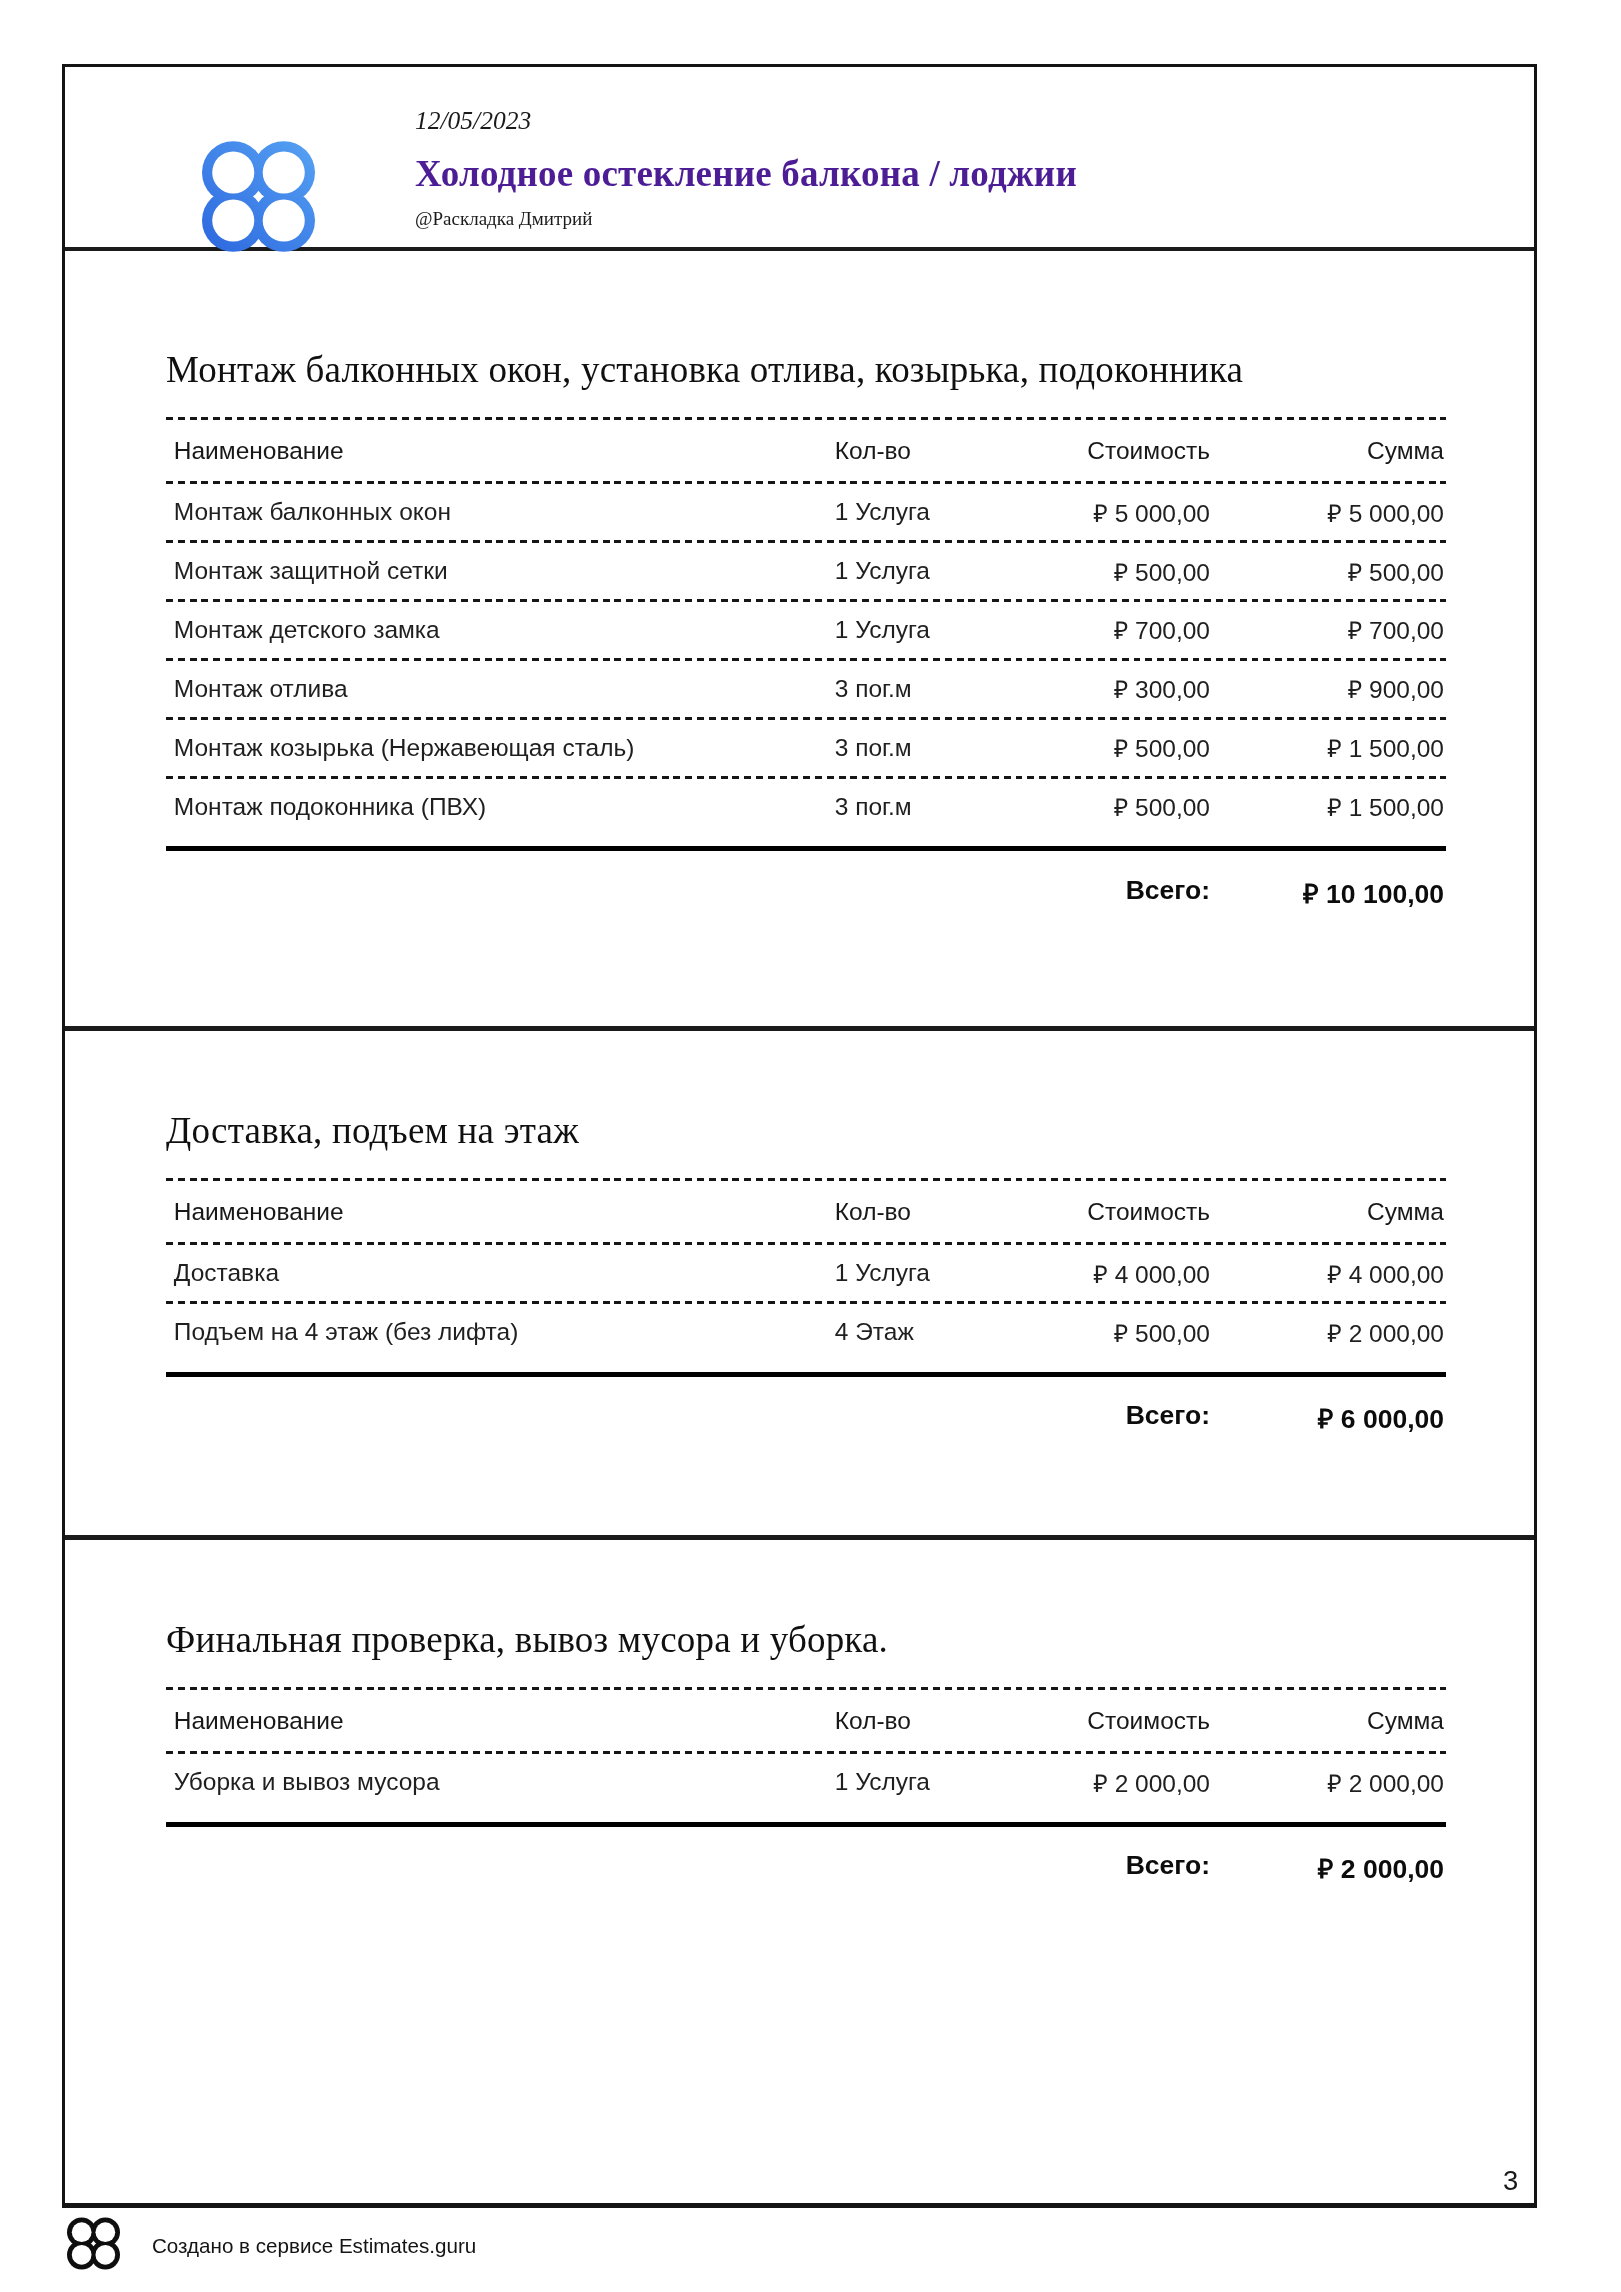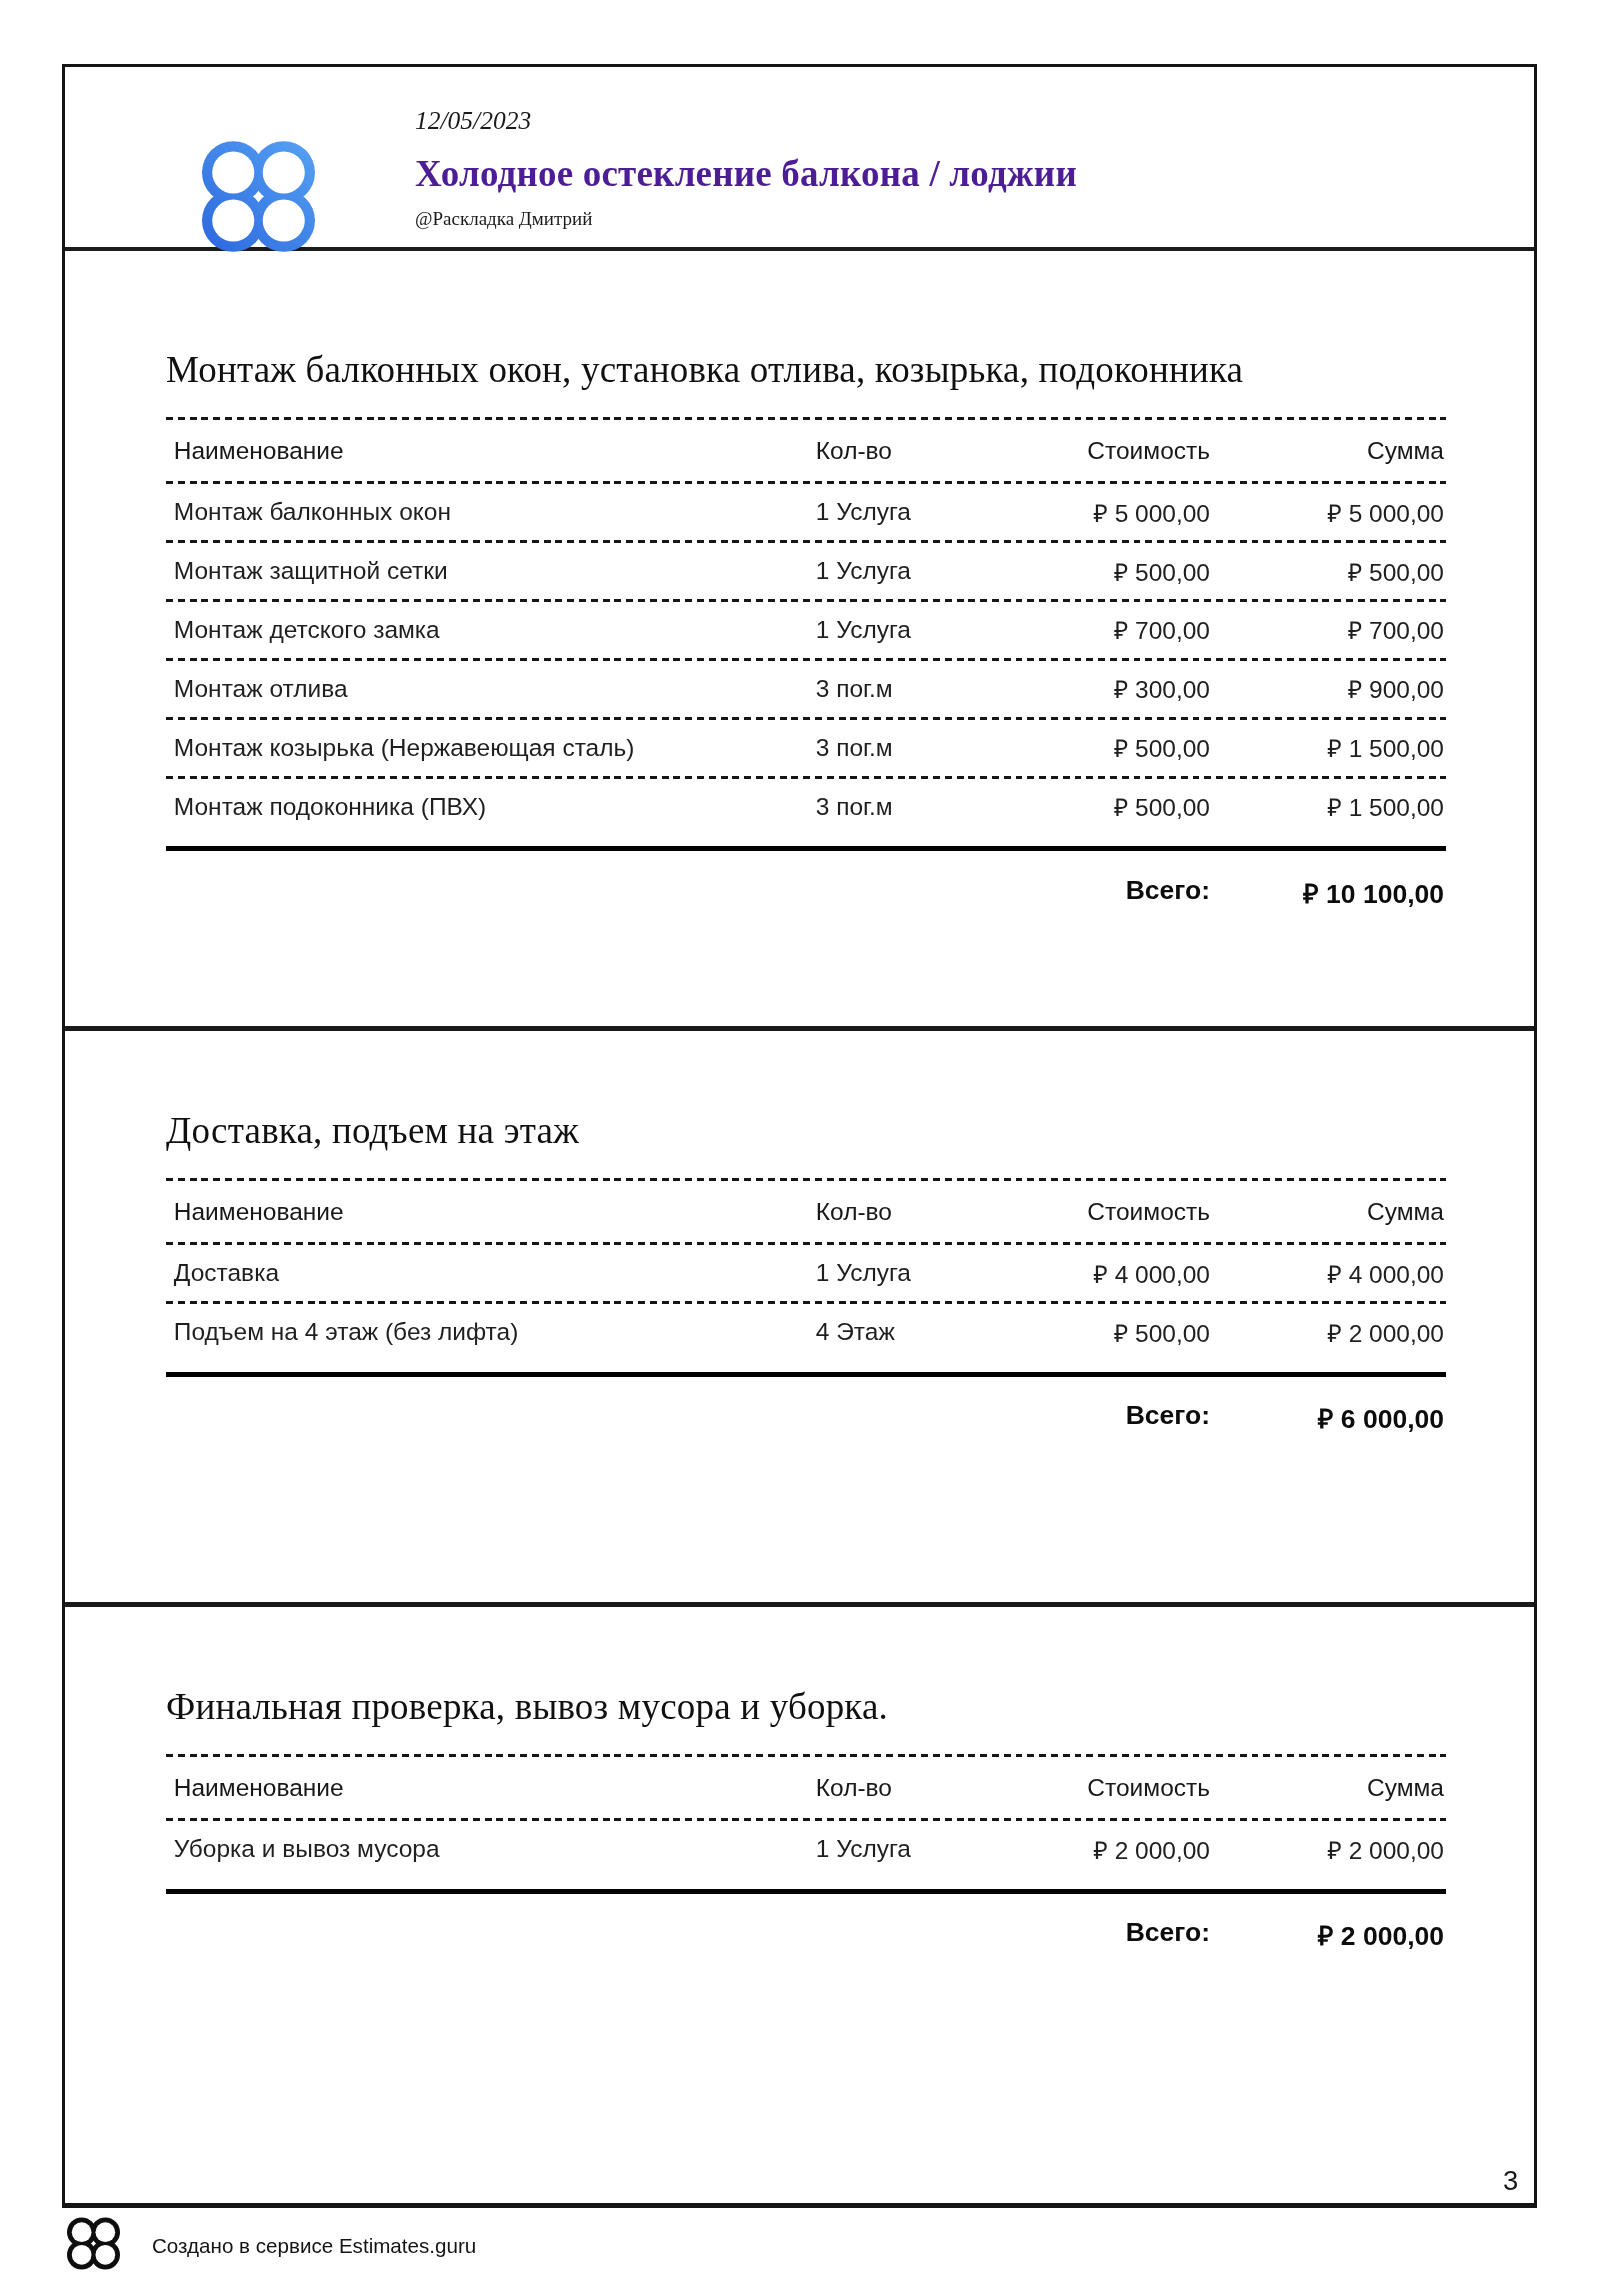--- a/index.html
+++ b/index.html
@@ -20,37 +20,37 @@
   .head-text{padding-top:39px;margin-left:93px;font-family:"Liberation Serif",serif;}
   .doc-date{font-style:italic;font-size:25.5px;color:#1a1a1a;}
   .doc-title{font-size:37px;margin:15.7px 0 13.7px 0;font-weight:700;color:#4c1d95;letter-spacing:0.2px;}
   .doc-author{font-size:19px;color:#1a1a1a;}
 
   
   .sections{display:flex;flex-direction:column;flex:1;min-height:0;}
   section{box-sizing:border-box;padding:0 88px 0 101px;}
   section:nth-of-type(n+2){border-top:5.9px solid #1b1b1b;}
   section:nth-of-type(1){height:775px;}
-  section:nth-of-type(2){height:576px;}
+  section:nth-of-type(2){height:509px;}
   section:nth-of-type(3){flex:1;}
   .sec-title{
     font-family:"Liberation Serif",serif;font-weight:400;color:#101010;
     font-size:37px;line-height:1.4;margin:93px 0 21.6px 0;max-width:1127px;letter-spacing:0.2px;
   }
   section:nth-of-type(n+2) .sec-title{margin-top:74px;}
 
   
   .sep{height:2.9px;background:repeating-linear-gradient(90deg,#161616 0 6.9px,transparent 6.9px 11.8px);}
   .trow{
     display:grid;grid-template-columns:642px 157px 245px 234px;
     align-items:center;min-height:56px;font-size:24.5px;color:#1f1f1f;
   }
   .trow.thead{min-height:61px;color:#181818;}
   .c-name{padding-left:7.8px;}
-  .c-qty{padding-left:7.8px;}
+  .c-qty{padding-left:7.8px;margin-left:19px;}
   .c-price,.c-sum{text-align:right;}
   .endline{height:4.9px;background:#000;margin-top:11.8px;}
   .totals{
     display:grid;grid-template-columns:642px 157px 245px 234px;
     padding-top:23.5px;font-size:26.5px;font-weight:700;color:#0c0c0c;
   }
 
   
   .page-num{position:absolute;right:15.7px;bottom:5.9px;font-size:27.4px;color:#1a1a1a;}
   .doc-footer{position:absolute;left:65px;top:2217px;display:flex;align-items:center;gap:30px;}

